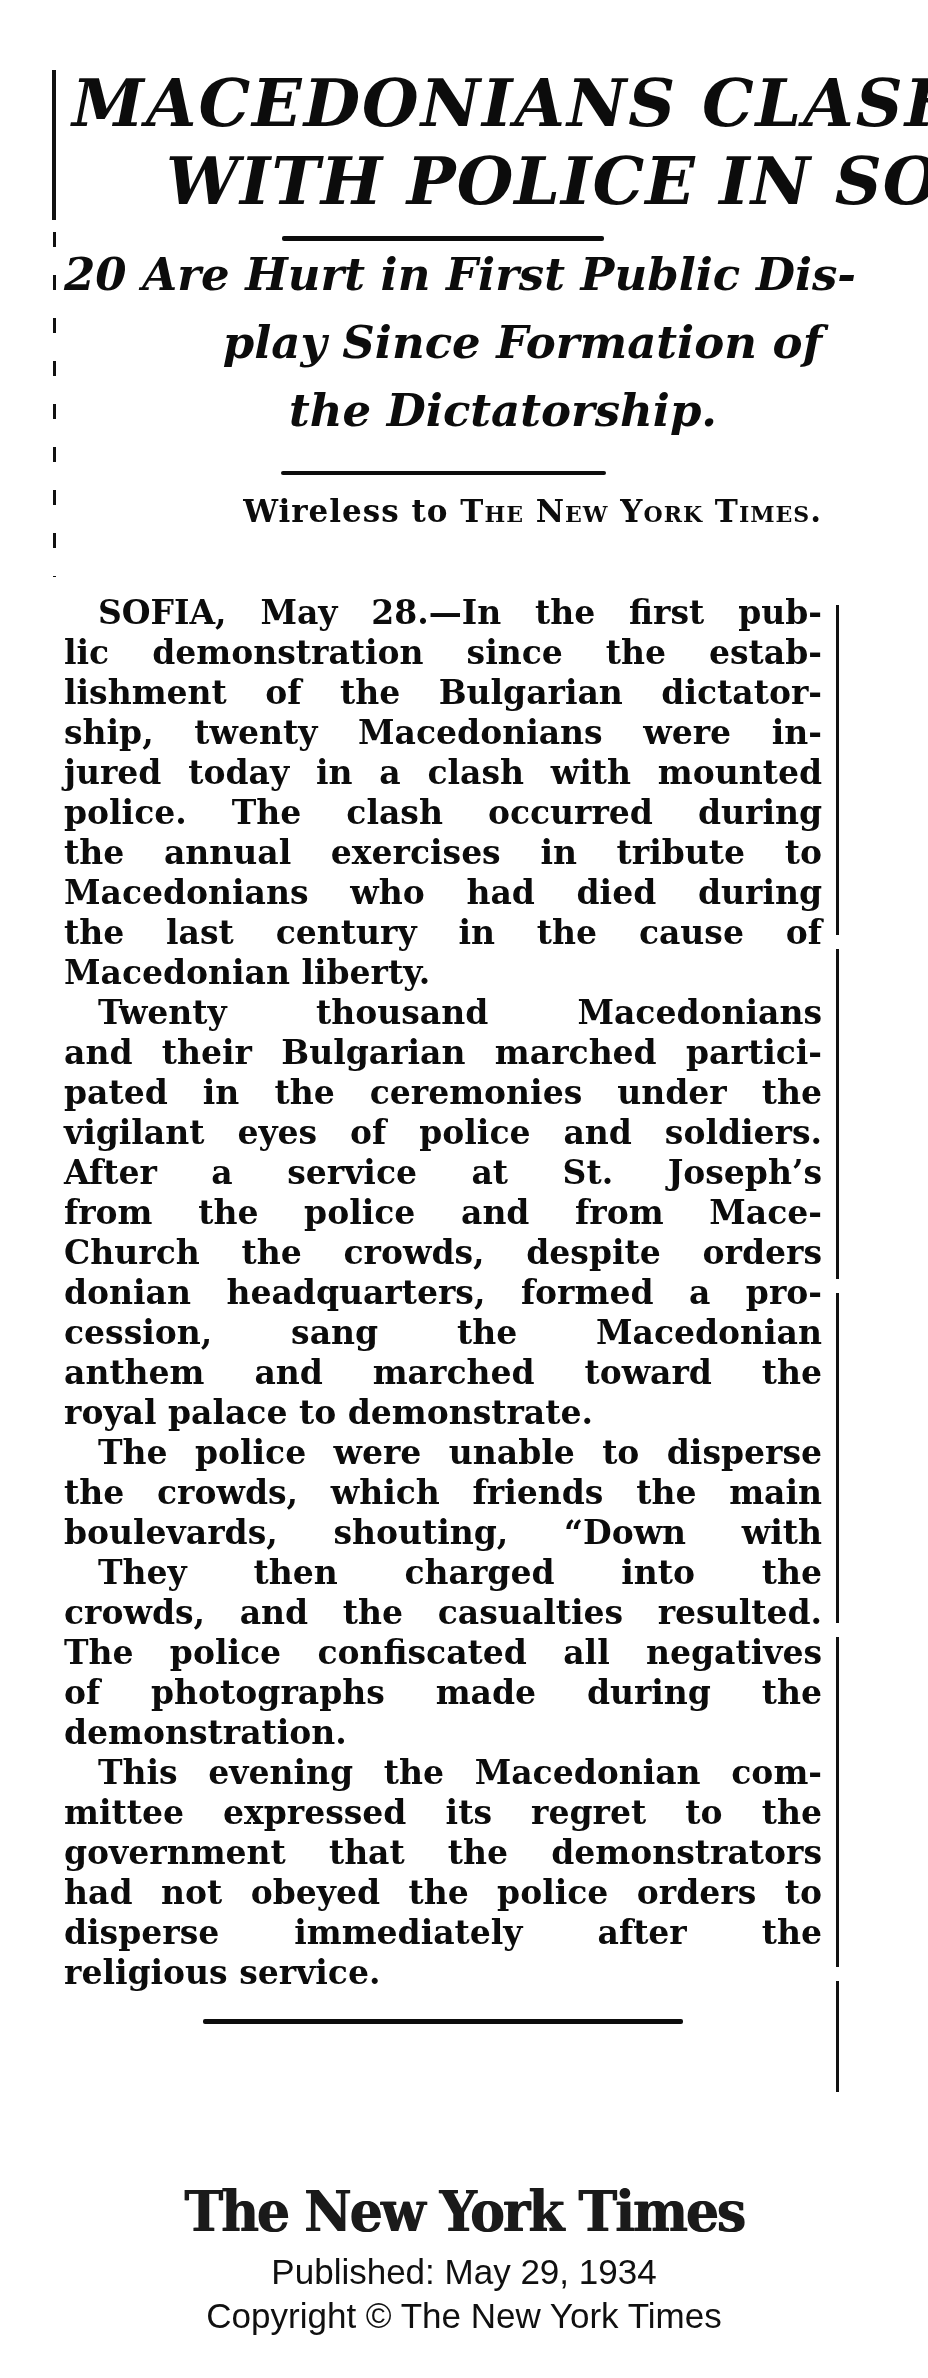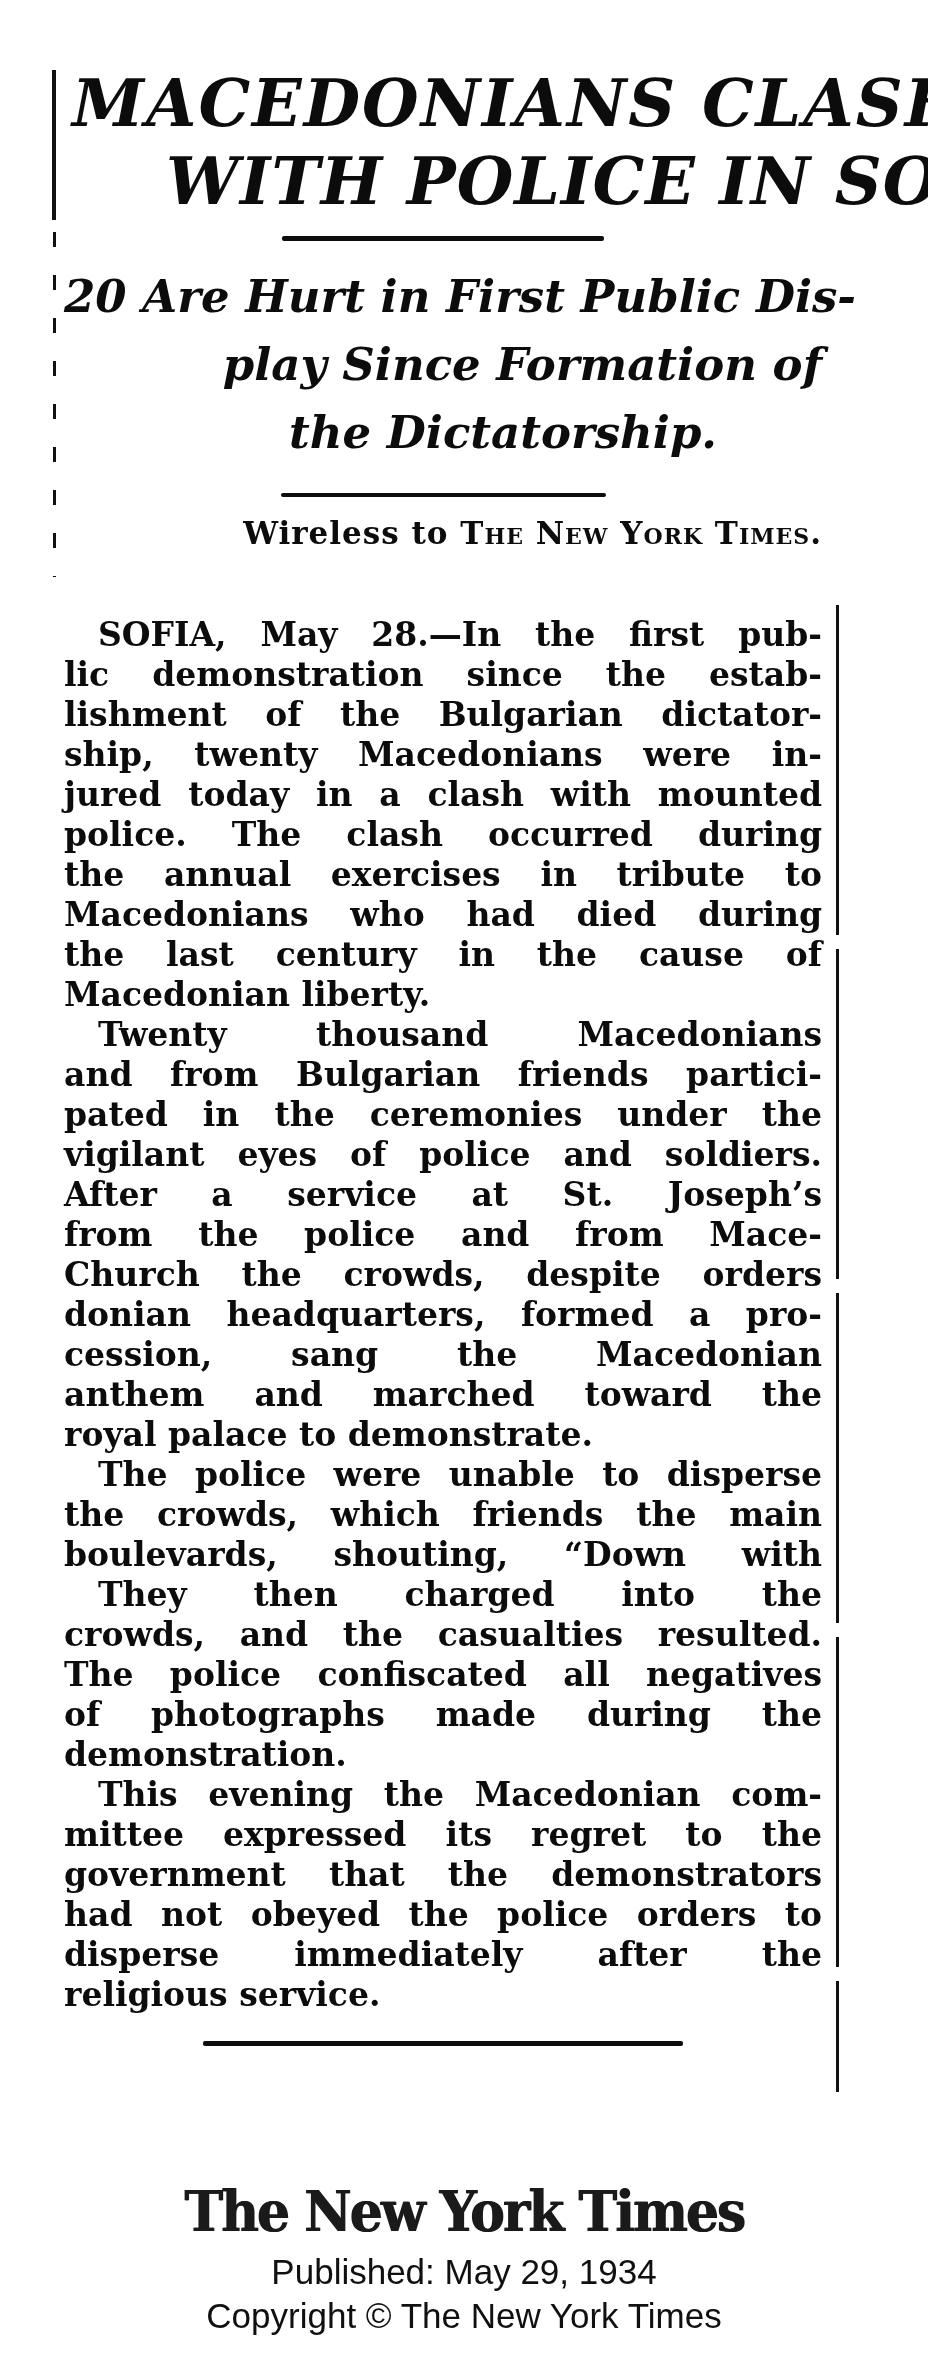--- a/index.html
+++ b/index.html
@@ -44,21 +44,20 @@
   }
   .hl1 { padding-left: 8px; letter-spacing: 2px; }
   .hl2 { padding-left: 102px; letter-spacing: 1px; }
 
   .rule { background: #0d0d0d; border-radius: 2px; }
   .rule1 { width: 322px; height: 5px; margin: 16px auto 0; }
   .rule2 { width: 325px; height: 4px; margin: 26px auto 0; }
   .rule3 { width: 480px; height: 5px; margin: 26px auto 0; }
 
   .subhead {
-    margin-top: 22px;
     font-style: italic;
     font-weight: 700;
     font-size: 45px;
     line-height: 68px;
     text-align: center;
     white-space: nowrap;
   }
   .sh2 { padding-left: 100px; text-align: right; }
   .sh3 { padding-left: 120px; }
 
@@ -143,21 +142,21 @@
         <div class="bline">lic demonstration since the estab-</div>
         <div class="bline">lishment of the Bulgarian dictator-</div>
         <div class="bline">ship, twenty Macedonians were in-</div>
         <div class="bline">jured today in a clash with mounted</div>
         <div class="bline">police. The clash occurred during</div>
         <div class="bline">the annual exercises in tribute to</div>
         <div class="bline">Macedonians who had died during</div>
         <div class="bline">the last century in the cause of</div>
         <div class="bline end">Macedonian liberty.</div>
         <div class="bline indent">Twenty thousand Macedonians</div>
-        <div class="bline">and from Bulgarian friends partici-</div>
+        <div class="bline">and their Bulgarian marched partici-</div>
         <div class="bline">pated in the ceremonies under the</div>
         <div class="bline">vigilant eyes of police and soldiers.</div>
         <div class="bline">After a service at St. Joseph’s</div>
         <div class="bline">from the police and from Mace-</div>
         <div class="bline">Church the crowds, despite orders</div>
         <div class="bline">donian headquarters, formed a pro-</div>
         <div class="bline">cession, sang the Macedonian</div>
         <div class="bline">anthem and marched toward the</div>
         <div class="bline end">royal palace to demonstrate.</div>
         <div class="bline indent">The police were unable to disperse</div>

